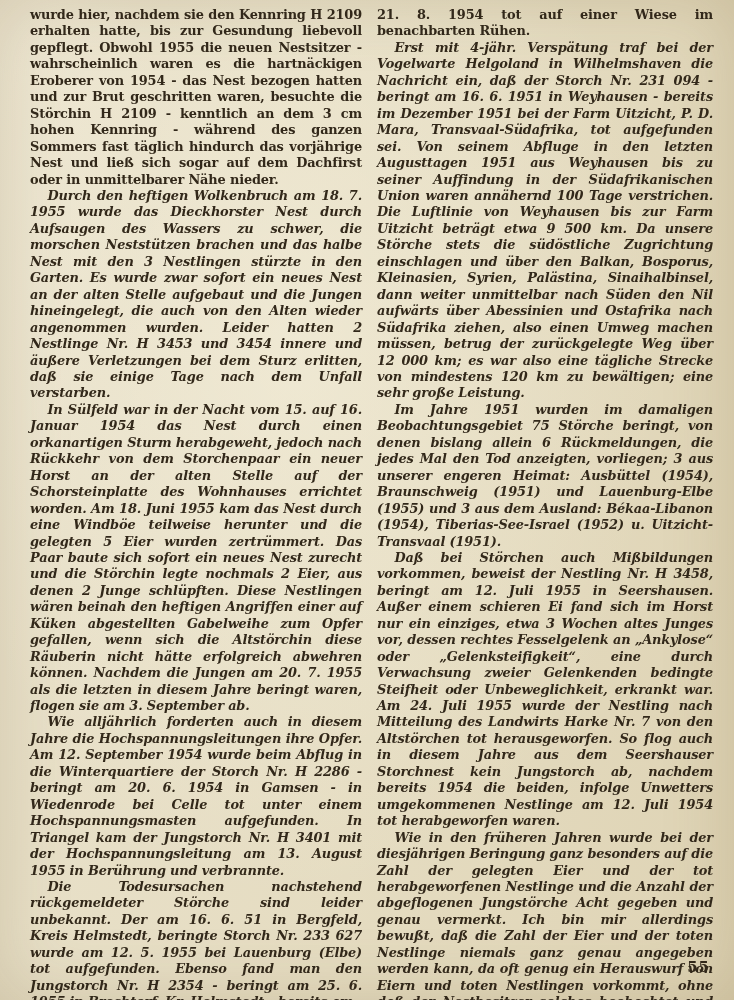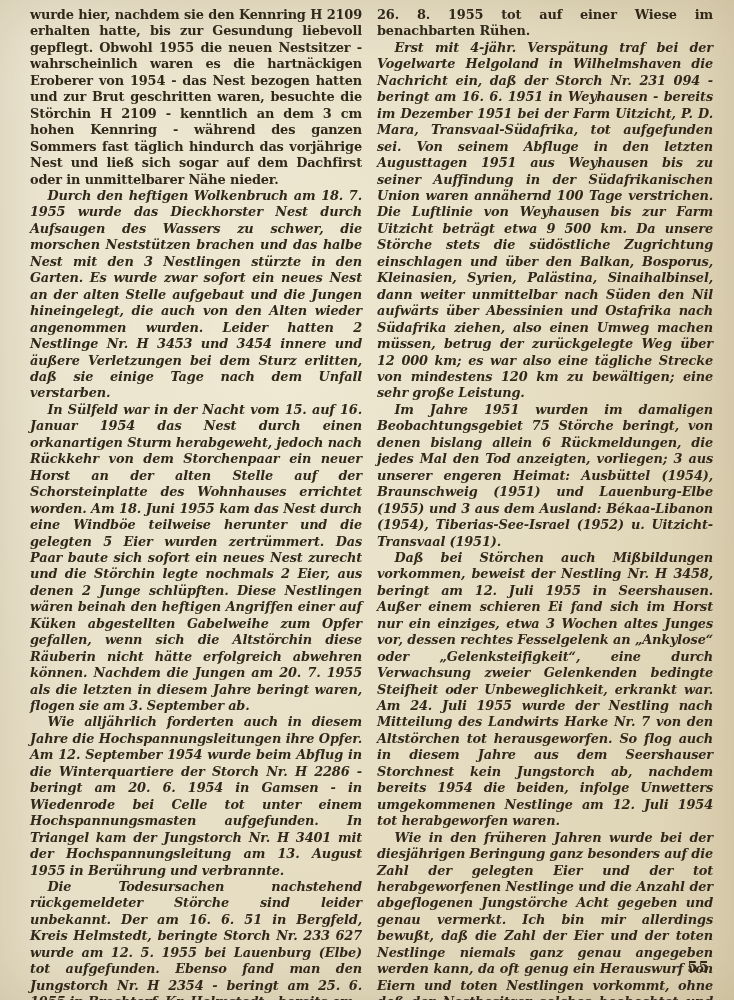--- a/index.html
+++ b/index.html
@@ -53,21 +53,21 @@
 
   <div class="col col-left">
     <p>wurde hier, nachdem sie den Kennring H 2109 erhalten hatte, bis zur Gesundung liebevoll gepflegt. Obwohl 1955 die neuen Nestsitzer - wahrscheinlich waren es die hartnäckigen Eroberer von 1954 - das Nest bezogen hatten und zur Brut geschritten waren, besuchte die Störchin H 2109 - kenntlich an dem 3 cm hohen Kennring - während des ganzen Sommers fast täglich hindurch das vorjährige Nest und ließ sich sogar auf dem Dachfirst oder in unmittelbarer Nähe nieder.</p>
     <p class="ind">Durch den heftigen Wolkenbruch am 18. 7. 1955 wurde das Dieckhorster Nest durch Aufsaugen des Wassers zu schwer, die morschen Neststützen brachen und das halbe Nest mit den 3 Nestlingen stürzte in den Garten. Es wurde zwar sofort ein neues Nest an der alten Stelle aufgebaut und die Jungen hineingelegt, die auch von den Alten wieder angenommen wurden. Leider hatten 2 Nestlinge Nr. H 3453 und 3454 innere und äußere Verletzungen bei dem Sturz erlitten, daß sie einige Tage nach dem Unfall verstarben.</p>
     <p class="ind">In Sülfeld war in der Nacht vom 15. auf 16. Januar 1954 das Nest durch einen orkanartigen Sturm herabgeweht, jedoch nach Rückkehr von dem Storchenpaar ein neuer Horst an der alten Stelle auf der Schorsteinplatte des Wohnhauses errichtet worden. Am 18. Juni 1955 kam das Nest durch eine Windböe teilweise herunter und die gelegten 5 Eier wurden zertrümmert. Das Paar baute sich sofort ein neues Nest zurecht und die Störchin legte nochmals 2 Eier, aus denen 2 Junge schlüpften. Diese Nestlingen wären beinah den heftigen Angriffen einer auf Küken abgestellten Gabelweihe zum Opfer gefallen, wenn sich die Altstörchin diese Räuberin nicht hätte erfolgreich abwehren können. Nachdem die Jungen am 20. 7. 1955 als die letzten in diesem Jahre beringt waren, flogen sie am 3. September ab.</p>
     <p class="ind">Wie alljährlich forderten auch in diesem Jahre die Hochspannungsleitungen ihre Opfer. Am 12. September 1954 wurde beim Abflug in die Winterquartiere der Storch Nr. H 2286 - beringt am 20. 6. 1954 in Gamsen - in Wiedenrode bei Celle tot unter einem Hochspannungsmasten aufgefunden. In Triangel kam der Jungstorch Nr. H 3401 mit der Hochspannungsleitung am 13. August 1955 in Berührung und verbrannte.</p>
     <p class="ind">Die Todesursachen nachstehend rückgemeldeter Störche sind leider unbekannt. Der am 16. 6. 51 in Bergfeld, Kreis Helmstedt, beringte Storch Nr. 233 627 wurde am 12. 5. 1955 bei Lauenburg (Elbe) tot aufgefunden. Ebenso fand man den Jungstorch Nr. H 2354 - beringt am 25. 6. 1955 in Brechtorf, Kr. Helmstedt - bereits am</p>
   </div>
 
   <div class="col col-right">
-    <p>26. 8. 1955 tot auf einer Wiese im benachbarten Rühen.</p>
+    <p>21. 8. 1954 tot auf einer Wiese im benachbarten Rühen.</p>
     <p class="ind">Erst mit 4-jähr. Verspätung traf bei der Vogelwarte Helgoland in Wilhelmshaven die Nachricht ein, daß der Storch Nr. 231 094 - beringt am 16. 6. 1951 in Weyhausen - bereits im Dezember 1951 bei der Farm Uitzicht, P. D. Mara, Transvaal-Südafrika, tot aufgefunden sei. Von seinem Abfluge in den letzten Augusttagen 1951 aus Weyhausen bis zu seiner Auffindung in der Südafrikanischen Union waren annähernd 100 Tage verstrichen. Die Luftlinie von Weyhausen bis zur Farm Uitzicht beträgt etwa 9 500 km. Da unsere Störche stets die südöstliche Zugrichtung einschlagen und über den Balkan, Bosporus, Kleinasien, Syrien, Palästina, Sinaihalbinsel, dann weiter unmittelbar nach Süden den Nil aufwärts über Abessinien und Ostafrika nach Südafrika ziehen, also einen Umweg machen müssen, betrug der zurückgelegte Weg über 12 000 km; es war also eine tägliche Strecke von mindestens 120 km zu bewältigen; eine sehr große Leistung.</p>
     <p class="ind">Im Jahre 1951 wurden im damaligen Beobachtungsgebiet 75 Störche beringt, von denen bislang allein 6 Rückmeldungen, die jedes Mal den Tod anzeigten, vorliegen; 3 aus unserer engeren Heimat: Ausbüttel (1954), Braunschweig (1951) und Lauenburg-Elbe (1955) und 3 aus dem Ausland: Békaa-Libanon (1954), Tiberias-See-Israel (1952) u. Uitzicht-Transvaal (1951).</p>
     <p class="ind">Daß bei Störchen auch Mißbildungen vorkommen, beweist der Nestling Nr. H 3458, beringt am 12. Juli 1955 in Seershausen. Außer einem schieren Ei fand sich im Horst nur ein einziges, etwa 3 Wochen altes Junges vor, dessen rechtes Fesselgelenk an „Ankylose“ oder „Gelenksteifigkeit“, eine durch Verwachsung zweier Gelenkenden bedingte Steifheit oder Unbeweglichkeit, erkrankt war. Am 24. Juli 1955 wurde der Nestling nach Mitteilung des Landwirts Harke Nr. 7 von den Altstörchen tot herausgeworfen. So flog auch in diesem Jahre aus dem Seershauser Storchnest kein Jungstorch ab, nachdem bereits 1954 die beiden, infolge Unwetters umgekommenen Nestlinge am 12. Juli 1954 tot herabgeworfen waren.</p>
     <p class="ind">Wie in den früheren Jahren wurde bei der diesjährigen Beringung ganz besonders auf die Zahl der gelegten Eier und der tot herabgeworfenen Nestlinge und die Anzahl der abgeflogenen Jungstörche Acht gegeben und genau vermerkt. Ich bin mir allerdings bewußt, daß die Zahl der Eier und der toten Nestlinge niemals ganz genau angegeben werden kann, da oft genug ein Herauswurf von Eiern und toten Nestlingen vorkommt, ohne daß der Nestbesitzer solches beobachtet und be-</p>
   </div>
 
   <div class="page-number">55</div>
 
 </div>
 

